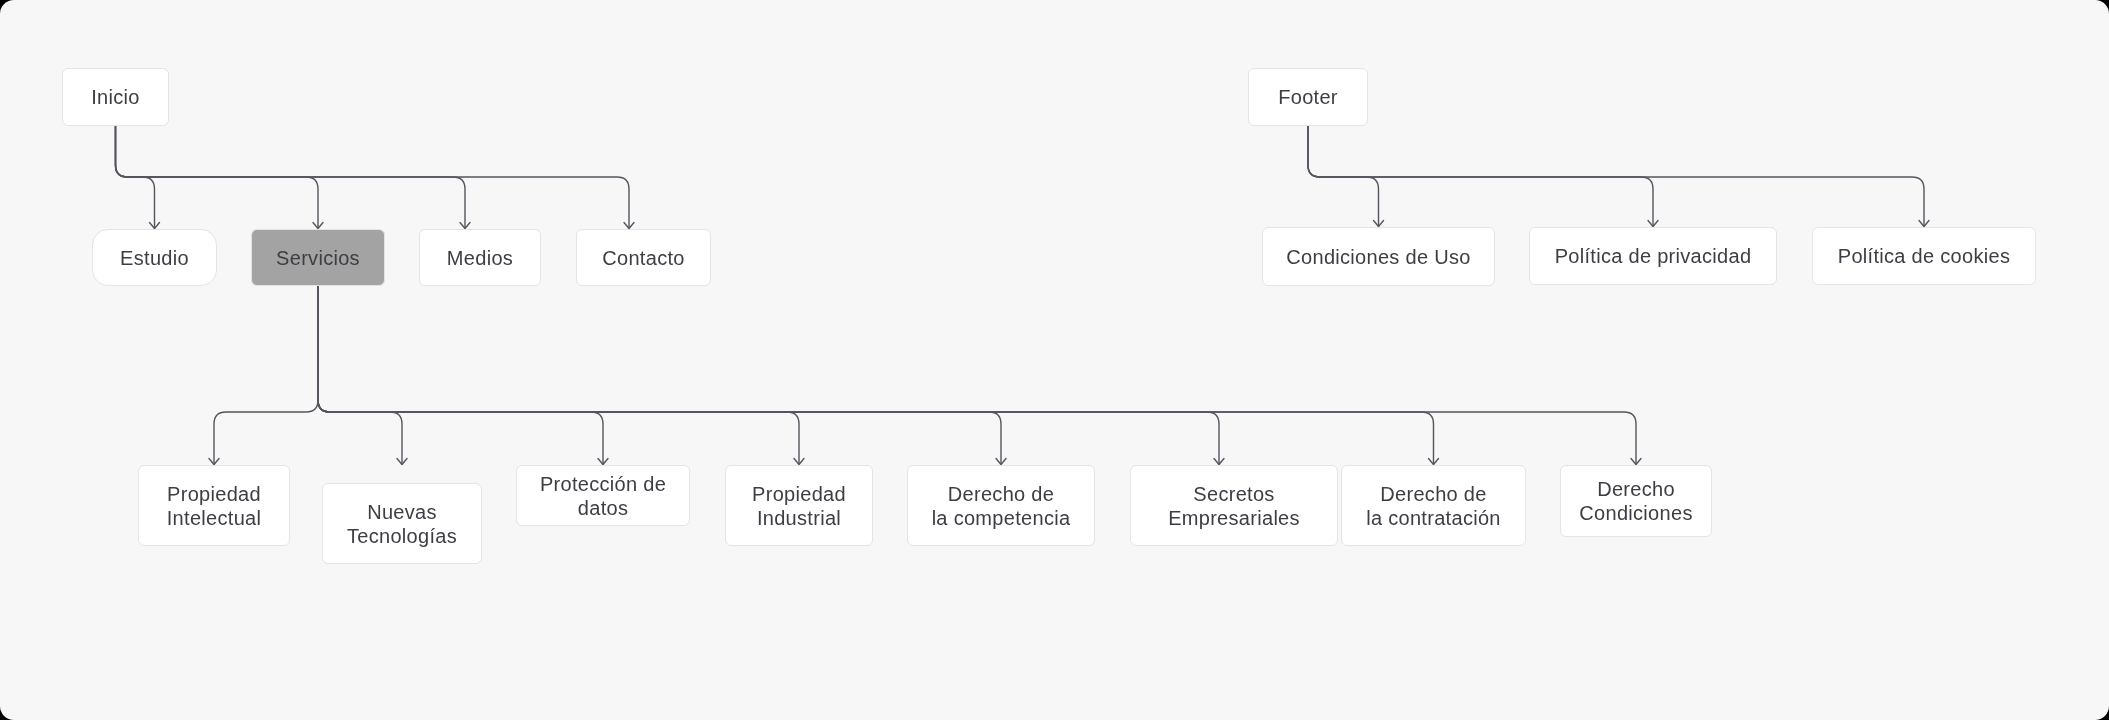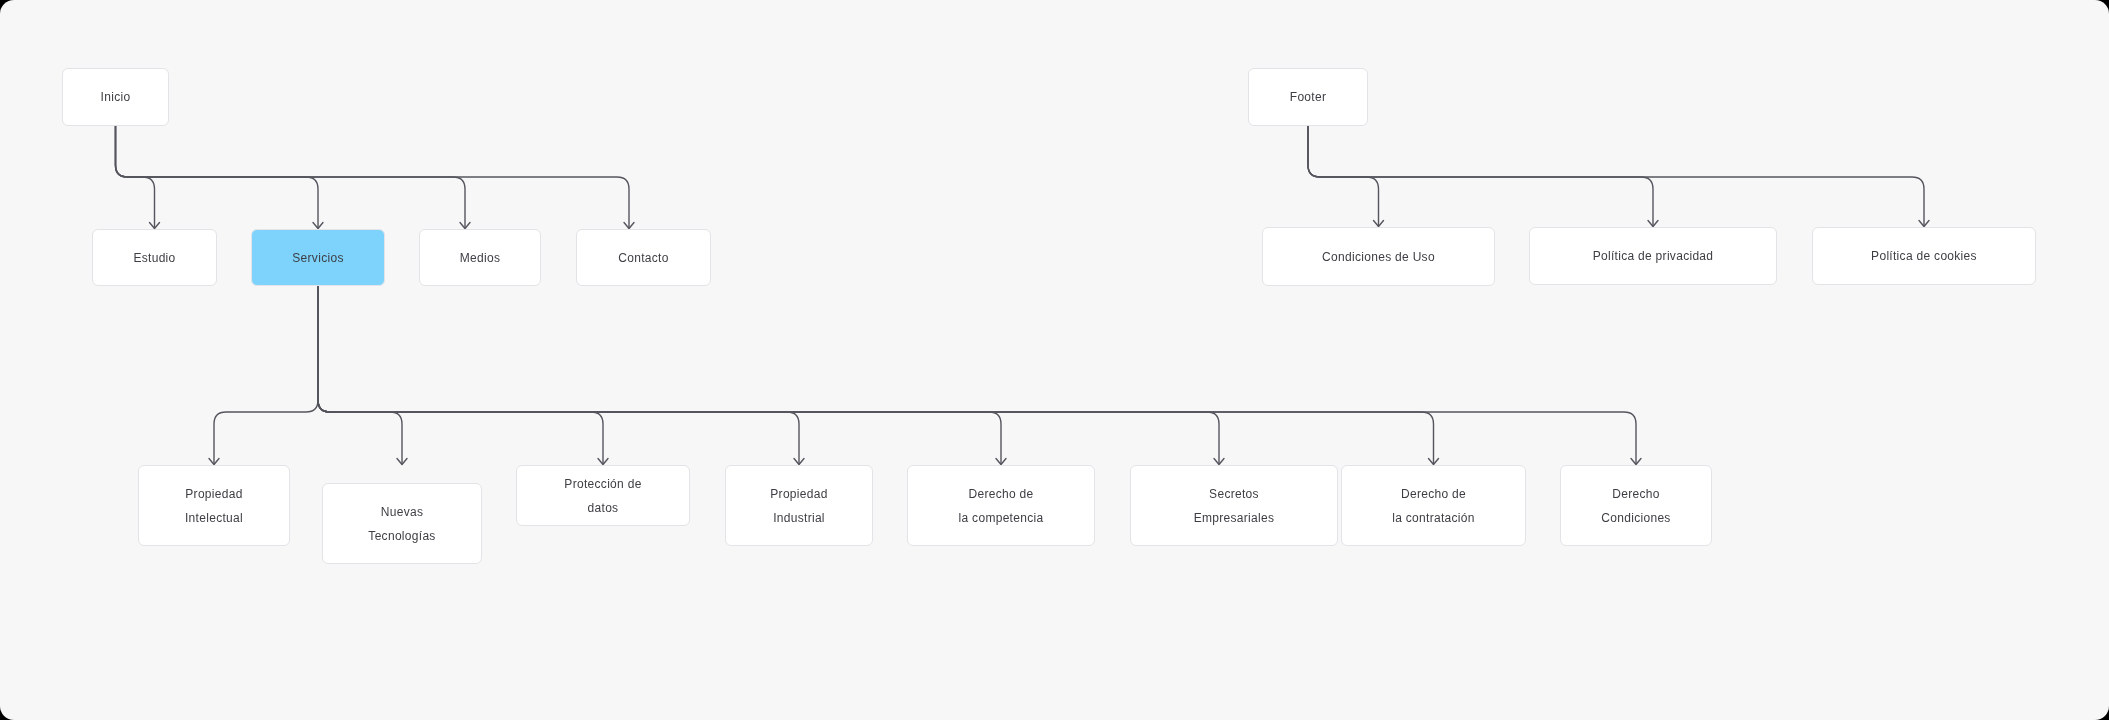--- a/index.html
+++ b/index.html
@@ -37,21 +37,21 @@
     box-sizing: border-box;
     background: #ffffff;
     border: 1px solid #e4e4e8;
     border-radius: 6px;
     display: flex;
     flex-direction: column;
     align-items: center;
     justify-content: center;
     text-align: center;
     color: #3d3d44;
-    font-size: 12px;
+    font-size: 20px;
     line-height: 24px;
     letter-spacing: 0.3px;
     cursor: pointer;
   }
   .node .line {
     display: block;
     white-space: nowrap;
   }
 </style>
 </head>
@@ -88,24 +88,24 @@
         <path d="M 1373.5 220.5 L 1378.5 226.5 L 1383.5 220.5" stroke="#55555e"></path>
         <path d="M 1308 126 L 1308 165 Q 1308 177 1320 177 L 1641 177 Q 1653 177 1653 189 L 1653 226" stroke="#55555e"></path>
         <path d="M 1648 220.5 L 1653 226.5 L 1658 220.5" stroke="#55555e"></path>
         <path d="M 1308 126 L 1308 165 Q 1308 177 1320 177 L 1912 177 Q 1924 177 1924 189 L 1924 226" stroke="#55555e"></path>
         <path d="M 1919 220.5 L 1924 226.5 L 1929 220.5" stroke="#55555e"></path>
       </svg>
     <div id="nodes">
         <div class="node" style="left: 62px; top: 68px; width: 107px; height: 58px; background: rgb(255, 255, 255); border-color: rgb(228, 228, 232); color: rgb(61, 61, 68);">
           <span class="line">Inicio</span>
         </div>
-        <div class="node" style="left: 92px; top: 229px; width: 125px; height: 57px; background: rgb(255, 255, 255); border-color: rgb(228, 228, 232); color: rgb(61, 61, 68);">
+        <div class="node" style="left: 92px; top: 229px; width: 125px; height: 57px; background: rgb(255, 255, 255); border-color: rgb(228, 228, 232); color: rgb(61, 61, 68); border-radius: 16px;">
           <span class="line">Estudio</span>
         </div>
-        <div class="node" style="left: 251px; top: 229px; width: 134px; height: 57px; background: #7dd3fc; border-color: rgb(228, 228, 232); color: rgb(61, 61, 68);">
+        <div class="node" style="left: 251px; top: 229px; width: 134px; height: 57px; background: #a3a3a3; border-color: rgb(228, 228, 232); color: rgb(61, 61, 68);">
           <span class="line">Servicios</span>
         </div>
         <div class="node" style="left: 419px; top: 229px; width: 122px; height: 57px; background: rgb(255, 255, 255); border-color: rgb(228, 228, 232); color: rgb(61, 61, 68);">
           <span class="line">Medios</span>
         </div>
         <div class="node" style="left: 576px; top: 229px; width: 135px; height: 57px; background: rgb(255, 255, 255); border-color: rgb(228, 228, 232); color: rgb(61, 61, 68);">
           <span class="line">Contacto</span>
         </div>
         <div class="node" style="left: 138px; top: 465px; width: 152px; height: 81px; background: rgb(255, 255, 255); border-color: rgb(228, 228, 232); color: rgb(61, 61, 68);">
           <span class="line">Propiedad</span>
@@ -128,21 +128,21 @@
           <span class="line">la competencia</span>
         </div>
         <div class="node" style="left: 1130px; top: 465px; width: 208px; height: 81px; background: rgb(255, 255, 255); border-color: rgb(228, 228, 232); color: rgb(61, 61, 68);">
           <span class="line">Secretos</span>
           <span class="line">Empresariales</span>
         </div>
         <div class="node" style="left: 1341px; top: 465px; width: 185px; height: 81px; background: rgb(255, 255, 255); border-color: rgb(228, 228, 232); color: rgb(61, 61, 68);">
           <span class="line">Derecho de</span>
           <span class="line">la contratación</span>
         </div>
-        <div class="node" style="left: 1560px; top: 465px; width: 152px; height: 81px; background: rgb(255, 255, 255); border-color: rgb(228, 228, 232); color: rgb(61, 61, 68);">
+        <div class="node" style="left: 1560px; top: 465px; width: 152px; height: 72px; background: rgb(255, 255, 255); border-color: rgb(228, 228, 232); color: rgb(61, 61, 68);">
           <span class="line">Derecho</span>
           <span class="line">Condiciones</span>
         </div>
         <div class="node" style="left: 1248px; top: 68px; width: 120px; height: 58px; background: rgb(255, 255, 255); border-color: rgb(228, 228, 232); color: rgb(61, 61, 68);">
           <span class="line">Footer</span>
         </div>
         <div class="node" style="left: 1262px; top: 227px; width: 233px; height: 59px; background: rgb(255, 255, 255); border-color: rgb(228, 228, 232); color: rgb(61, 61, 68);">
           <span class="line">Condiciones de Uso</span>
         </div>
         <div class="node" style="left: 1529px; top: 227px; width: 248px; height: 58px; background: rgb(255, 255, 255); border-color: rgb(228, 228, 232); color: rgb(61, 61, 68);">

